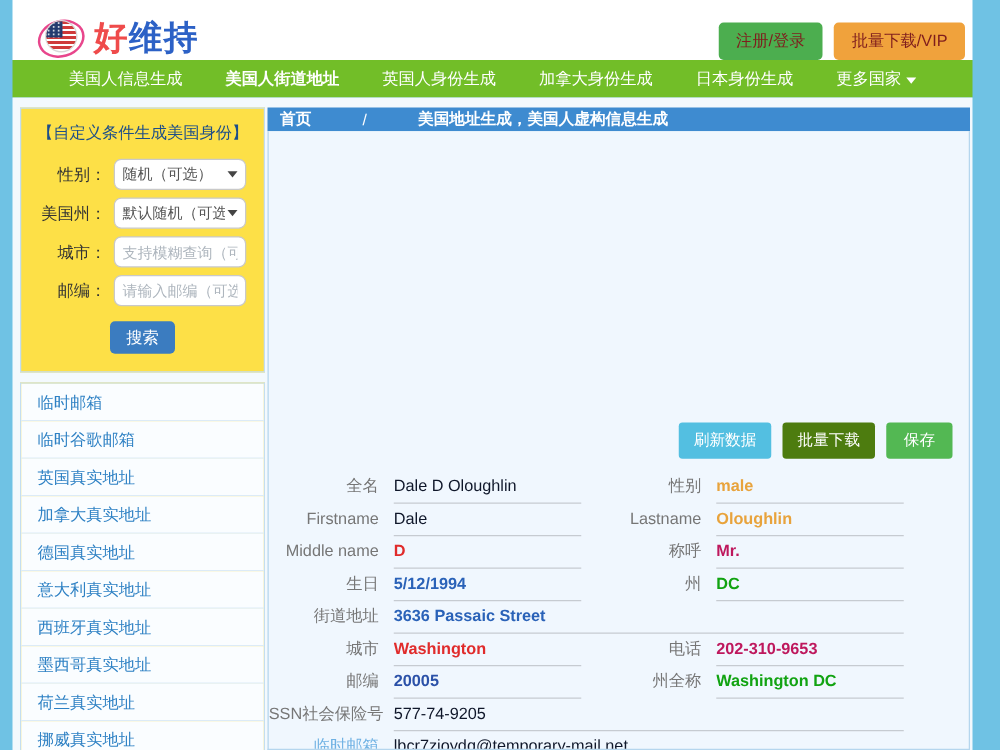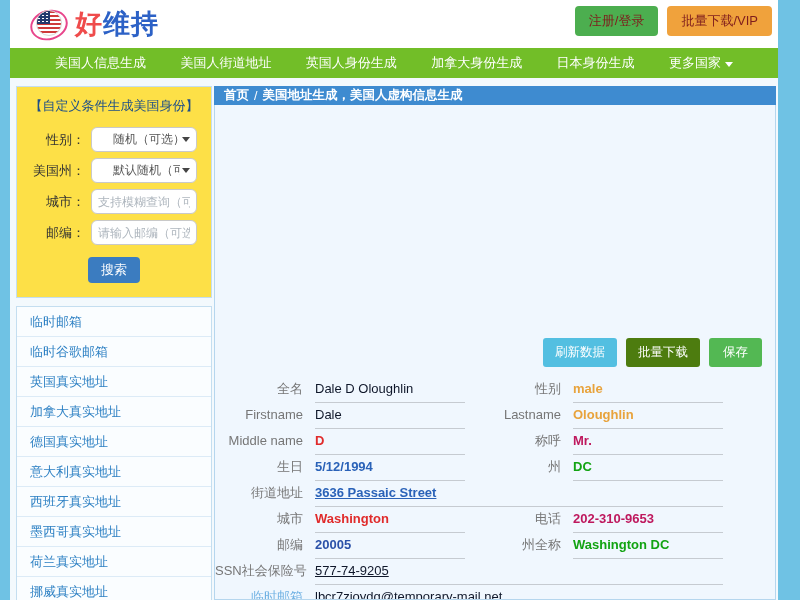--- a/index.html
+++ b/index.html
@@ -1,20 +1,20 @@
 <!DOCTYPE html>
 <html><head>
 <meta charset="utf-8">
 <style>
   html, body { margin:0; padding:0; width:800px; height:600px; overflow:hidden;
     font-family:"Liberation Sans", sans-serif; background:#6FC2E4; }
   .page { width:768px; margin-left:10px; }
 
   
-  .header { height:48px; background:#fff; display:flex; align-items:center;
+  .header { height:48px; background:#fff; display:flex; align-items:flex-end;
     justify-content:space-between; padding:0 6px 0 20px; box-sizing:border-box; }
   .logo { display:flex; align-items:center; }
   .flag-wrap { position:relative; width:38px; height:36px; margin-right:7px; }
   .flag-ring { position:absolute; left:0; top:4px; width:34px; height:26px;
     border:2px solid #E8468C; border-radius:50%; transform:rotate(-16deg); }
   .flag { position:absolute; left:6px; top:4px; width:26px; height:26px; border-radius:50%;
     background:repeating-linear-gradient(#CF3A3A 0 2px, #fff 2px 4px); overflow:hidden;
     border:1px solid #d8d8d8; box-sizing:border-box;}
   .flag-canton { position:absolute; left:0; top:0; width:13px; height:13px; background:#233A6E;
     background-image:radial-gradient(#fff 0.7px, transparent 1px); background-size:4px 3px; }
@@ -23,76 +23,76 @@
   .hdr-btns { display:flex; gap:9px; margin-top:-6px; }
   .btn { border:none; border-radius:4px; color:#7f1d1d; font-size:13px; padding:6px 14px;
     cursor:pointer; font-family:inherit; }
   .btn-green { background:#4CAE4F; }
   .btn-orange { background:#F0A23C; }
 
   
   .nav { height:30px; background:#72BE28; display:flex; align-items:center;
     padding:0 45px; box-sizing:border-box; justify-content:space-between; }
   .nav-item { color:#fff; font-size:13px; cursor:pointer; white-space:nowrap; }
-  .nav-item.active { font-weight:normal; }
+  .nav-item.active { font-weight:bold; }
   .tri-down { display:inline-block; width:0; height:0; border-left:4px solid transparent;
     border-right:4px solid transparent; border-top:5px solid #fff; margin-left:4px; }
 
   
   .content { display:flex; padding:8px 2px 0 6px; background:#F3F9FD; box-sizing:border-box;
     height:522px; }
   .sidebar { width:196px; margin-right:2px; flex:none; }
   .panel { background:#fde047; border:1px solid #C4DEF0; box-sizing:border-box; }
 
   
   .gen { padding:8px 0 12px; }
   .gen-title { text-align:center; font-size:13px; color:#1D4E89; margin:2px 0 12px; }
   .gen-row { display:flex; align-items:center; margin:0 0 6px 8px; }
   .gen-label { width:60px; text-align:right; font-size:13px; color:#333; flex:none; }
   .ctl { width:106px; height:25px; border:1px solid #C9C9C9; border-radius:6px; background:#fff;
     box-sizing:border-box; font-size:12px; color:#555; display:flex; align-items:center;
     padding:0 6px; margin-left:6px; overflow:hidden; white-space:nowrap; }
-  .ctl .sel-text { flex:1; overflow:hidden; white-space:nowrap;margin-left:15px; }
+  .ctl .sel-text { flex:1; overflow:hidden; white-space:nowrap; }
   .sel-caret { width:0; height:0; border-left:4px solid transparent; border-right:4px solid transparent;
     border-top:5px solid #444; flex:none; margin-left:2px; }
   input.ctl { display:block; line-height:23px; }
   input.ctl::placeholder { color:#AEB6BE; }
   .search-btn { display:block; margin:12px auto 2px; width:52px; height:26px; background:#3B7CC0;
     border:none; border-radius:4px; color:#fff; font-size:13px; cursor:pointer; font-family:inherit; }
 
   
   .links { margin-top:8px; }
   .link-item { height:29px; line-height:29px; padding-left:13px; font-size:13px; color:#2E81C4;
     border-bottom:1px solid #DCEBF7; cursor:pointer; background:#FAFDFF; }
   .link-item:last-child { border-bottom:none; }
 
   
   .main { flex:1; display:flex; flex-direction:column; }
   .breadcrumb { height:19px; background:#3E8BD0; color:#fff; font-size:12.5px; font-weight:bold;
-    display:flex; align-items:center; padding:0 10px; flex-none; }
+    display:flex; align-items:center; padding:0 10px;gap:36px; flex-none; }
   .breadcrumb .bc-home { cursor:pointer; }
   .bc-sep { margin:0 5px; font-weight:normal; }
   .main-body { border:1px solid #B5D6EE; border-top:none; background:#F0F7FE; flex:1;
     box-sizing:border-box; overflow:hidden; }
   .spacer { height:233px; }
   .actions { display:flex; justify-content:flex-end; gap:9px; padding-right:13px; }
   .btn-sm { border:none; border-radius:3px; color:#fff; font-size:12.5px; padding:6px 12px;
     cursor:pointer; font-family:inherit; }
   .btn-refresh { background:#53BFE1; }
   .btn-batch  { background:#4d7c0f; }
   .btn-save   { background:#53B853; padding:6px 14px; }
 
   
   .form { margin:10px 52px 0 0; }
   .frow { display:grid; grid-template-columns:88px 162px 96px 1fr; height:26px; }
   .flabel { text-align:right; font-size:13px; color:#767676; line-height:24px; white-space:nowrap; }
   .flabel.lblue { color:#6FB1E3; }
   .fval { margin-left:12px; font-size:13px; line-height:24px; border-bottom:1px solid #C6CBD1;
     white-space:nowrap; overflow:hidden; cursor:text; }
-  .fval.wide { grid-column:2 / 5;text-decoration:underline; }
+  .fval.wide { grid-column:2 / 5; }
   .c-dark  { color:#0f172a; }
   .c-orange{ color:#E8A33C; font-weight:bold; }
   .c-red   { color:#E02B2B; font-weight:bold; }
   .c-pink  { color:#be185d; font-weight:bold; }
   .c-blue  { color:#2A62B8; font-weight:bold; }
   .c-navy  { color:#2B51A8; font-weight:bold; }
   .c-green { color:#12A312; font-weight:bold; }
 </style>
 </head>
 <body>

